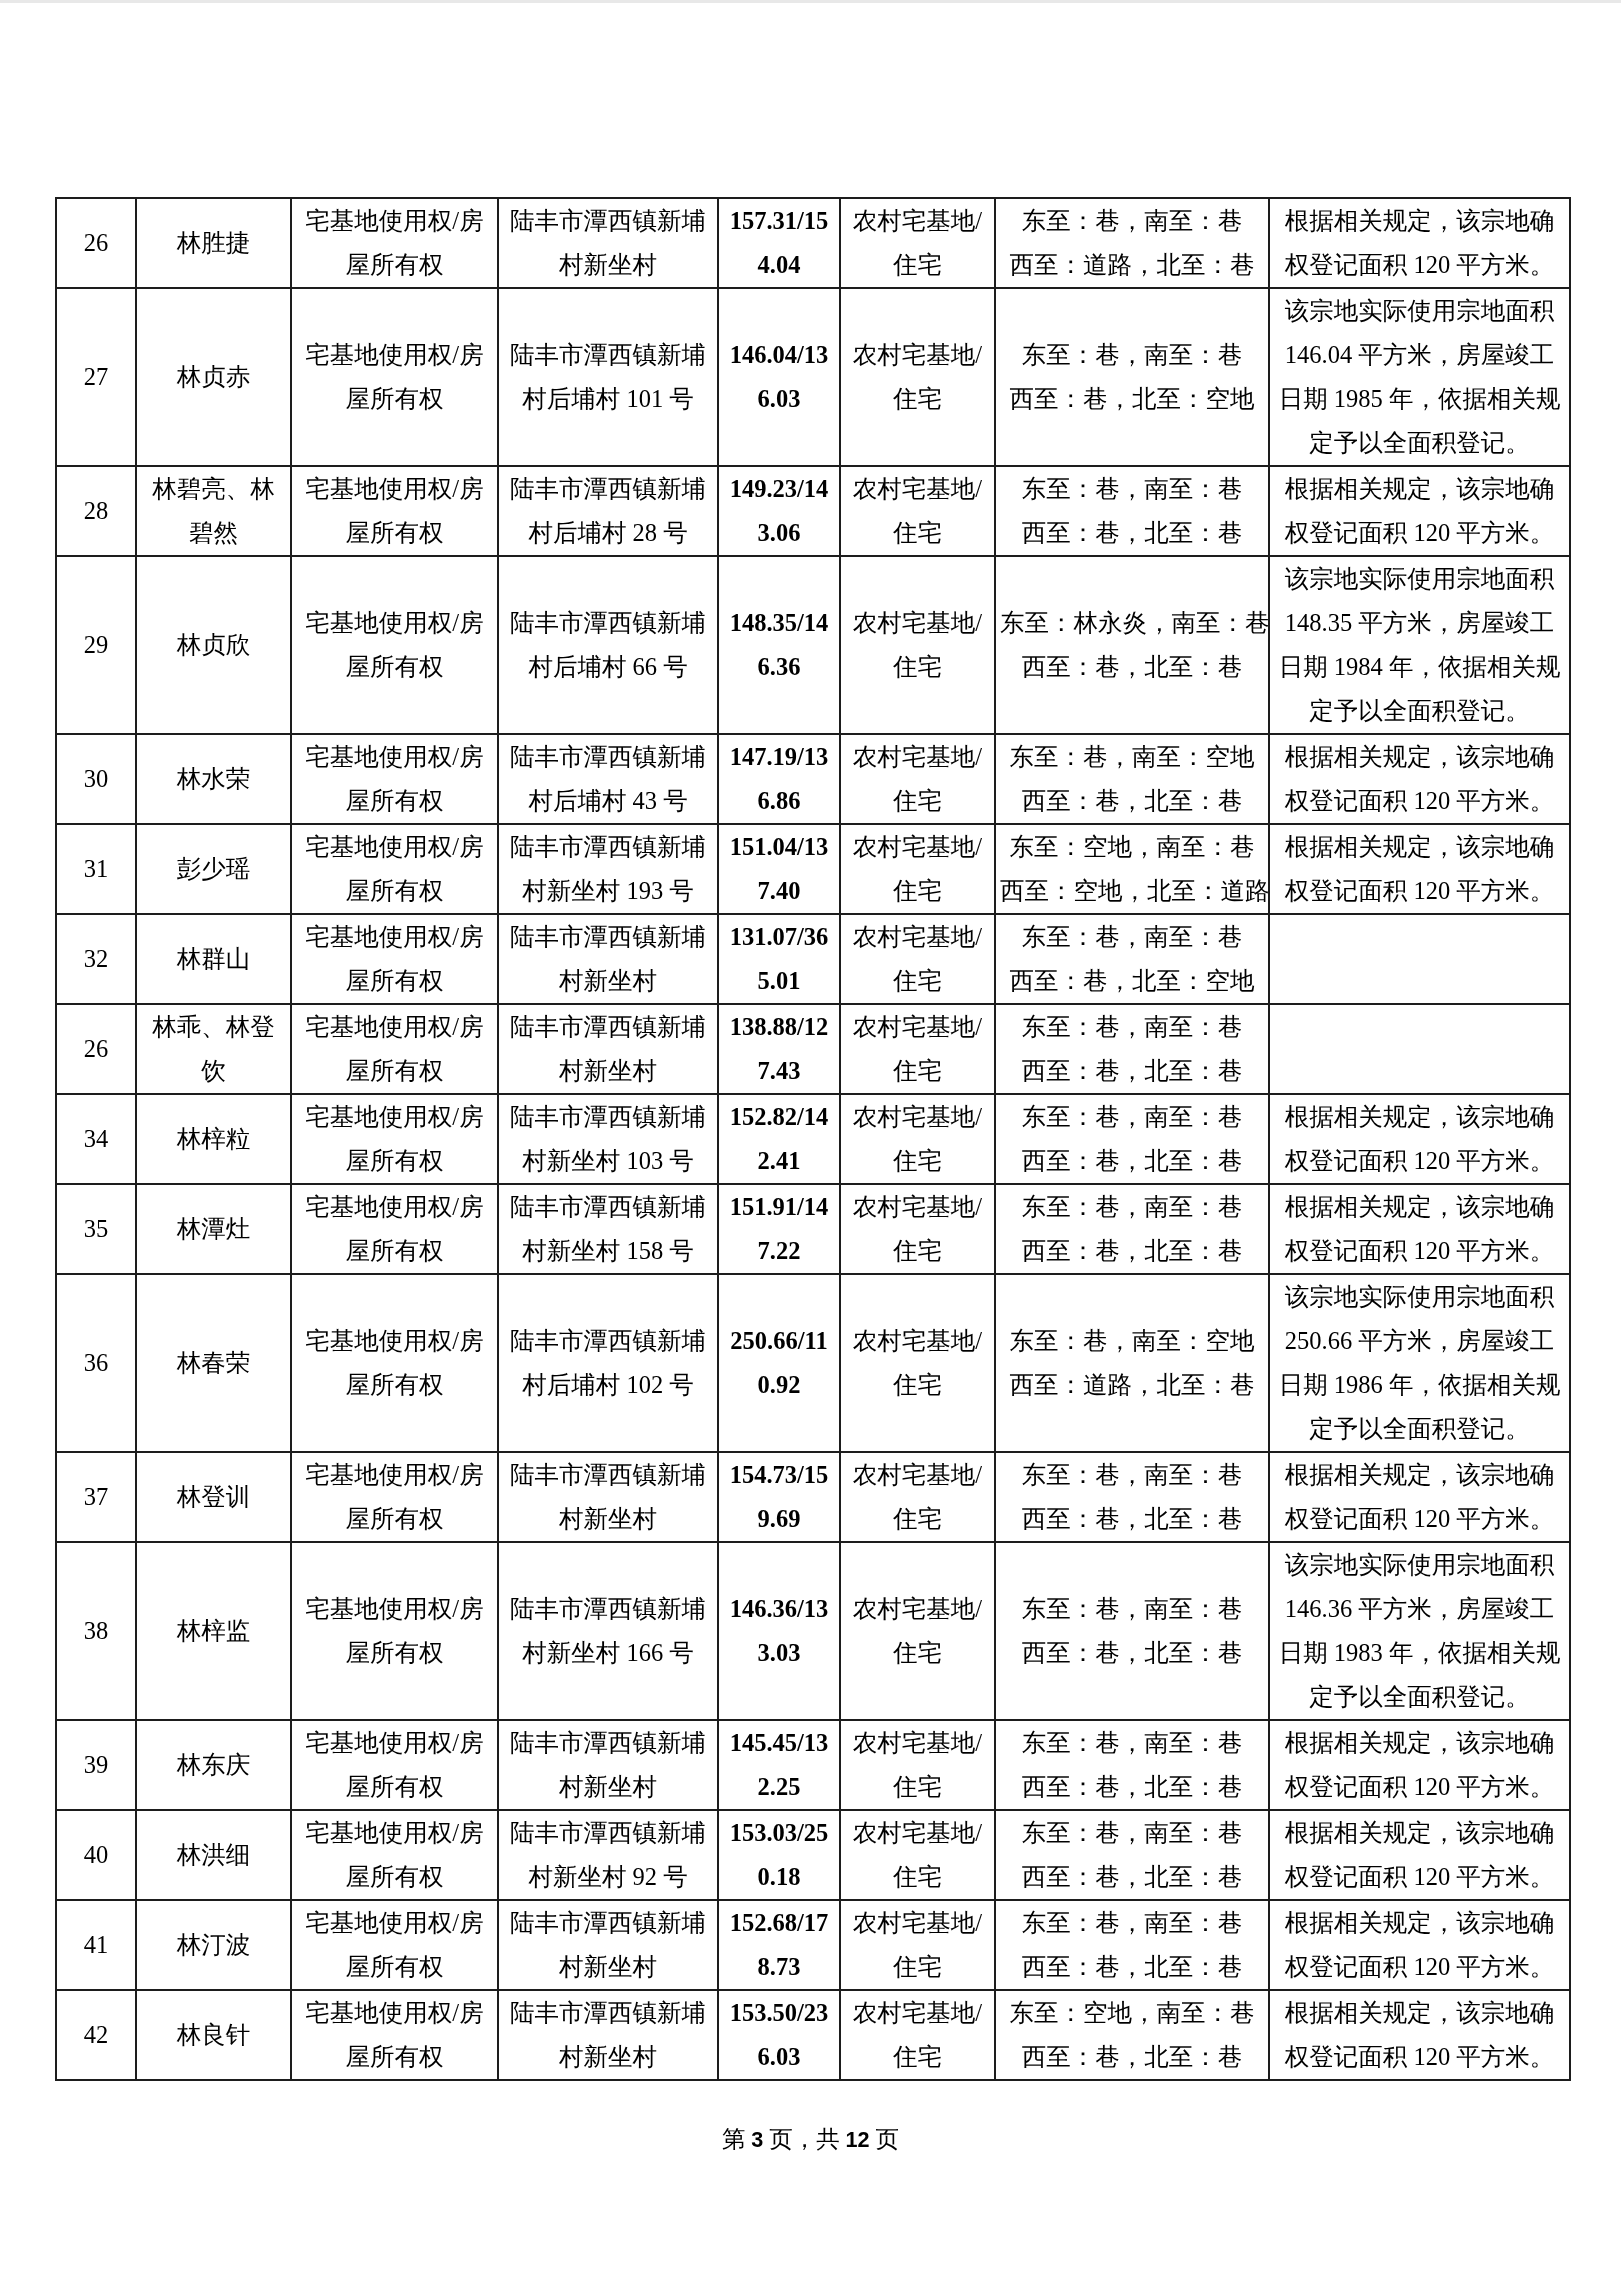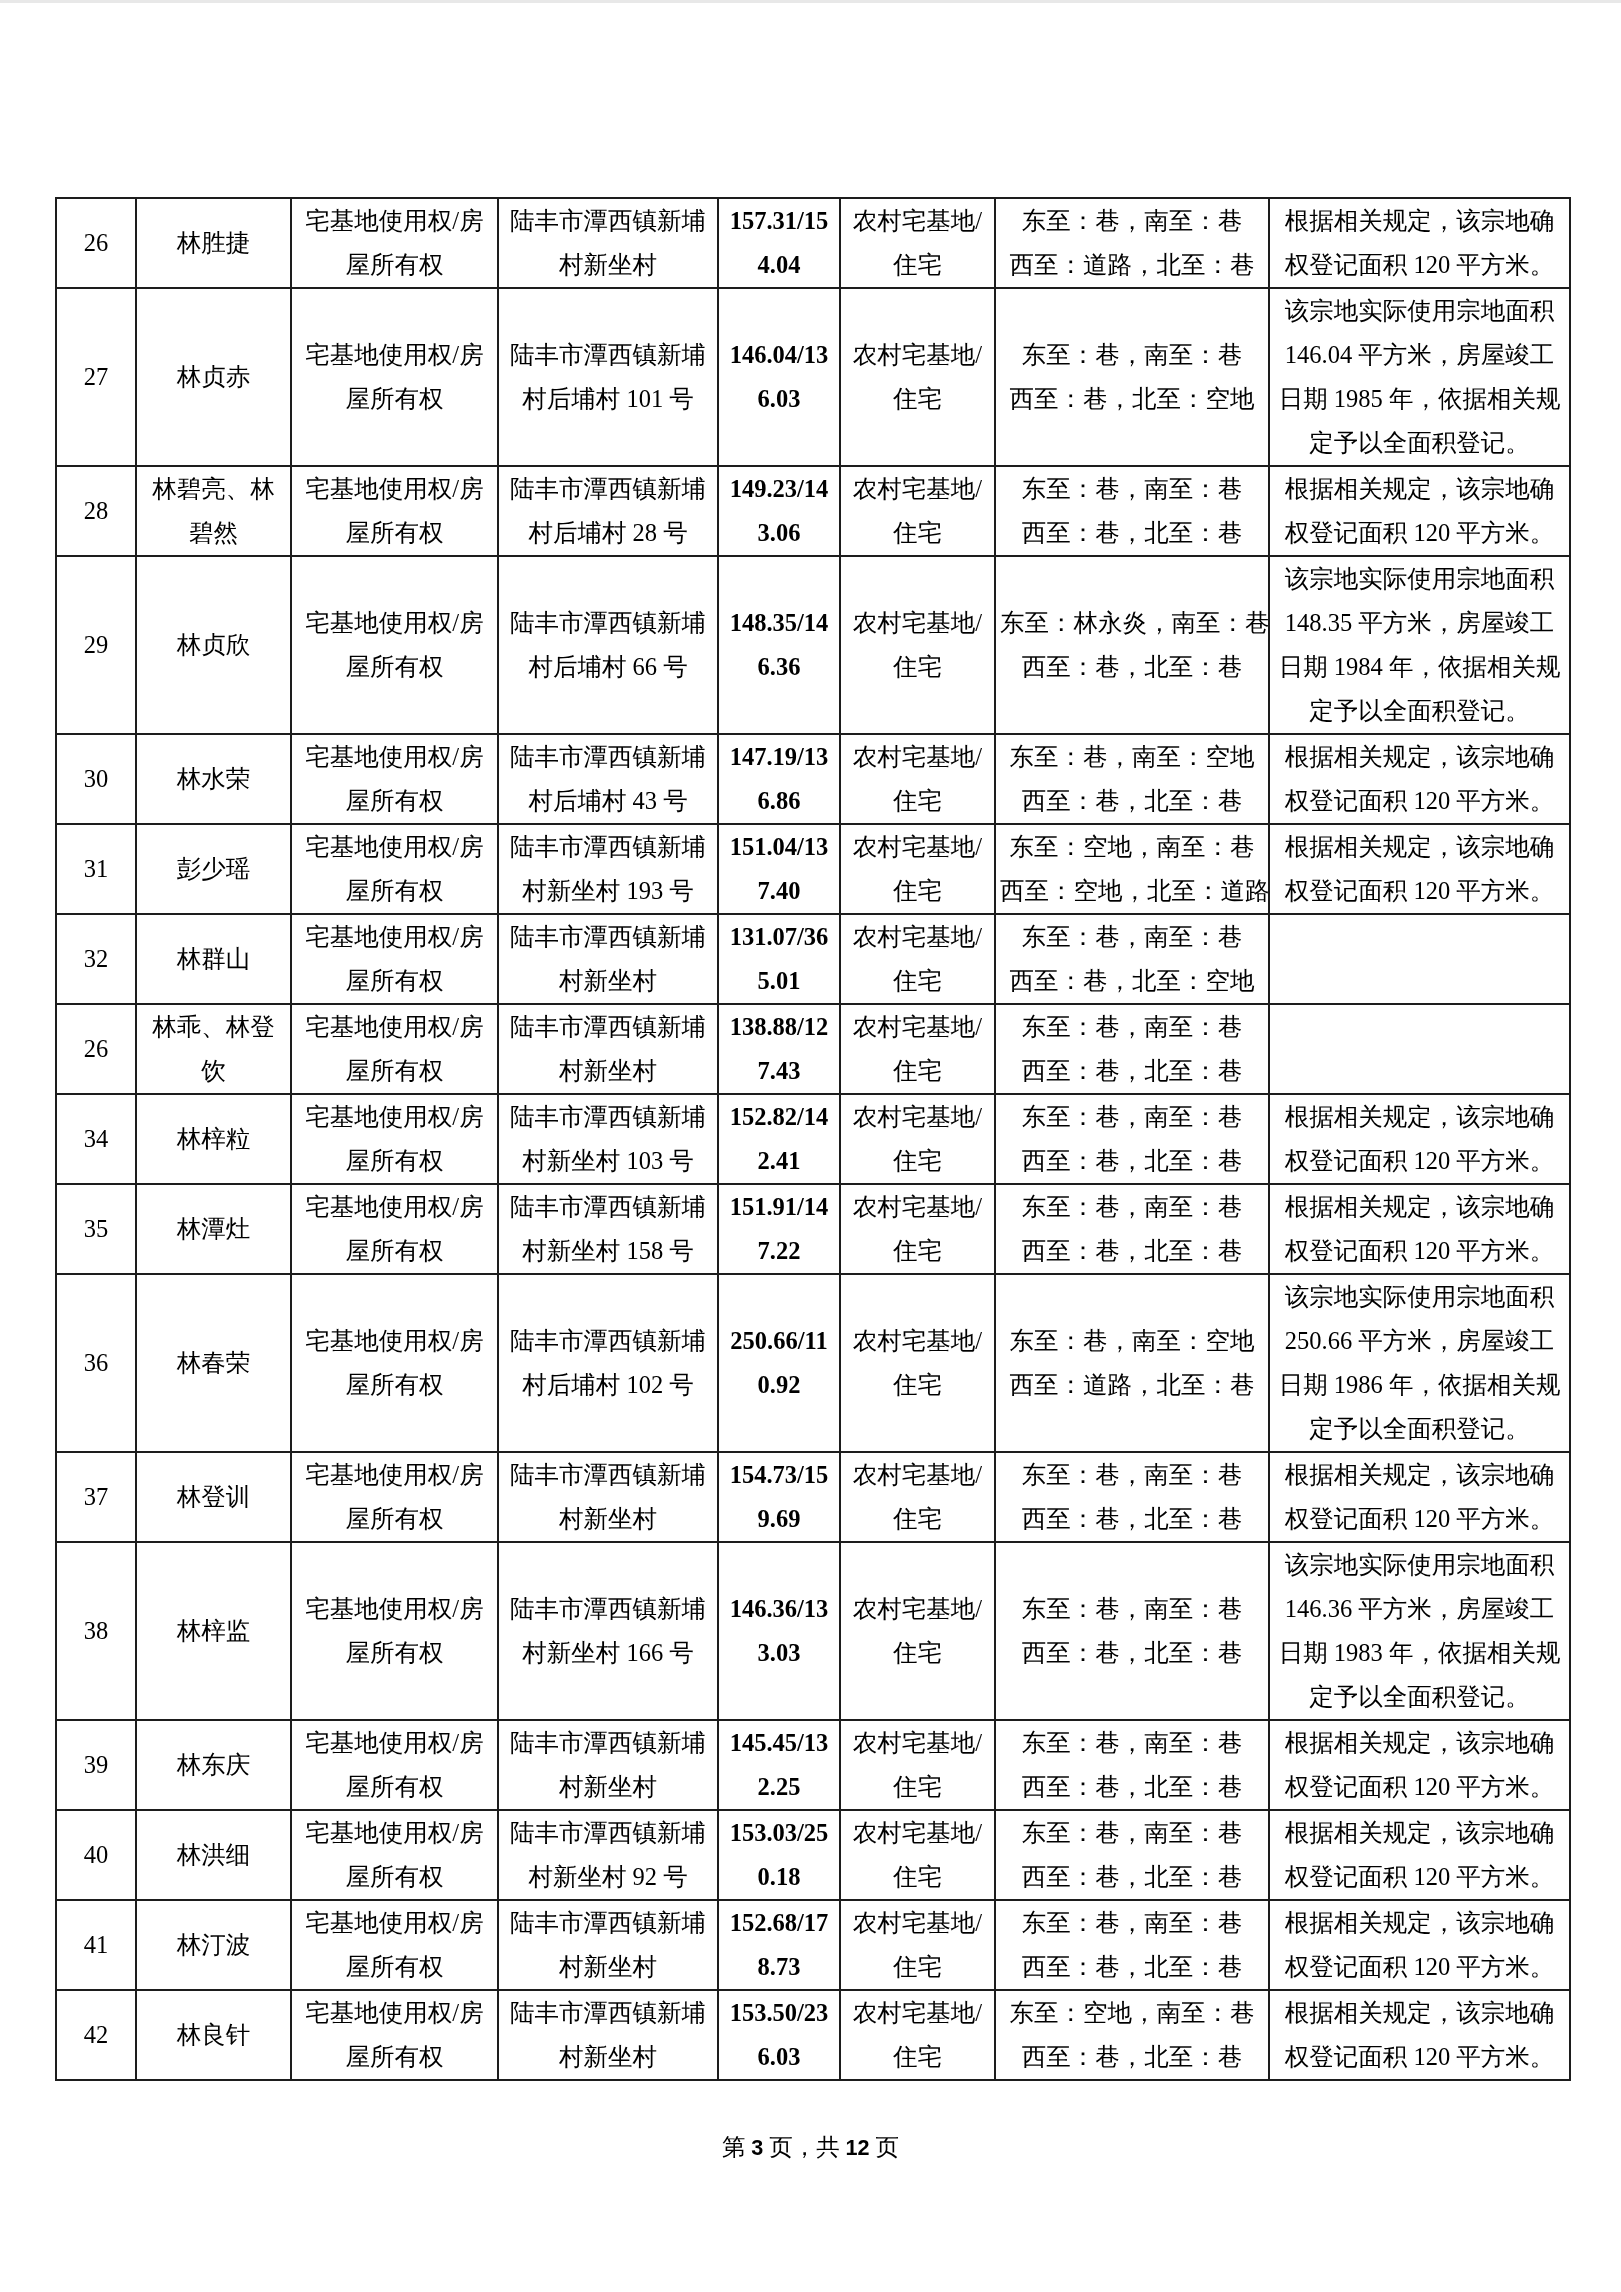--- a/index.html
+++ b/index.html
@@ -19,21 +19,21 @@
     text-align:center; vertical-align:middle;
     font-size:24.5px; line-height:44px;
     padding:0 3.9px;
     word-wrap:break-word; overflow-wrap:break-word;
   }
   td.c-area { padding:0 7.8px; }
   td.c-area .val { word-break:break-all;font-weight:bold; }
   .bounds-line { white-space:nowrap; }
   .page-footer {
     position:absolute; top:2119px; left:0; width:100%;
-    text-align:center; font-size:23.5px; line-height:50px;
+    text-align:center; font-size:23.5px; line-height:35px;
     color:#000;
   }
   .page-footer .num { font-weight:bold; font-family:"Liberation Sans","DejaVu Sans",sans-serif; font-size:21.6px; }
 </style>
 </head>
 <body>
 
 <div class="page">
 
   <table class="records">

